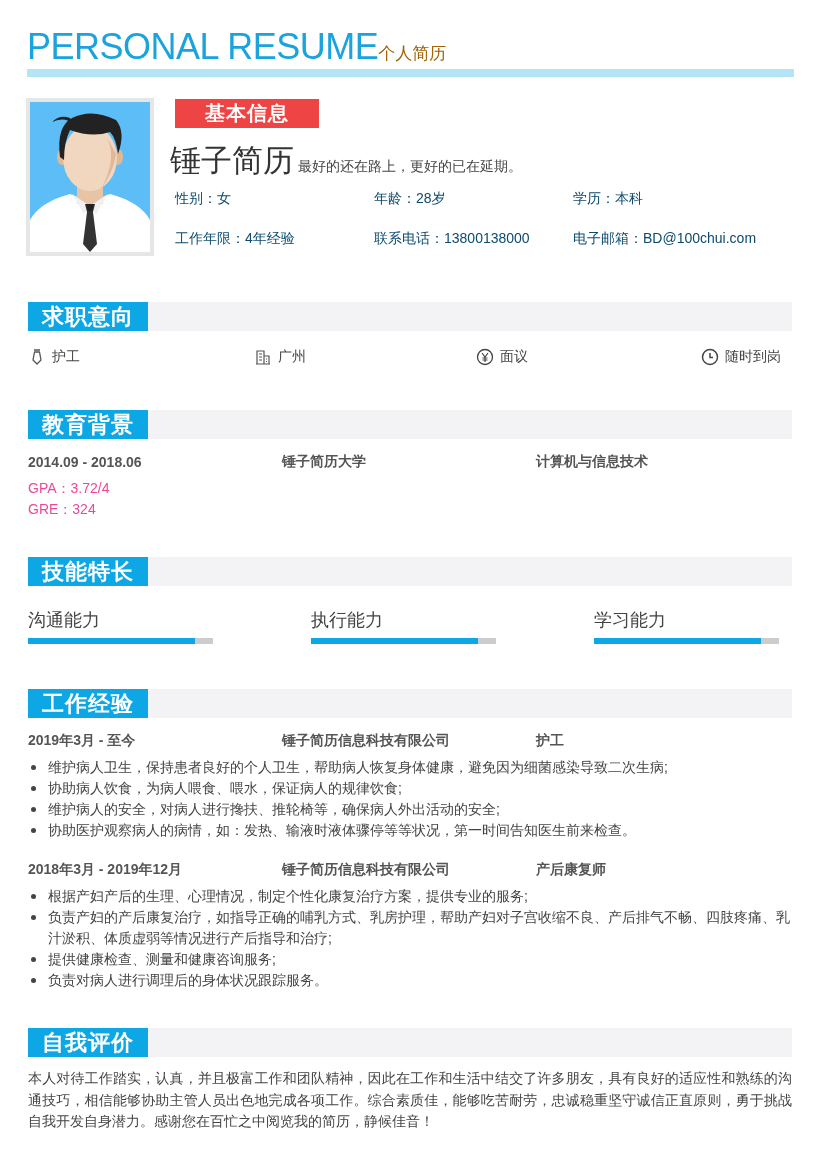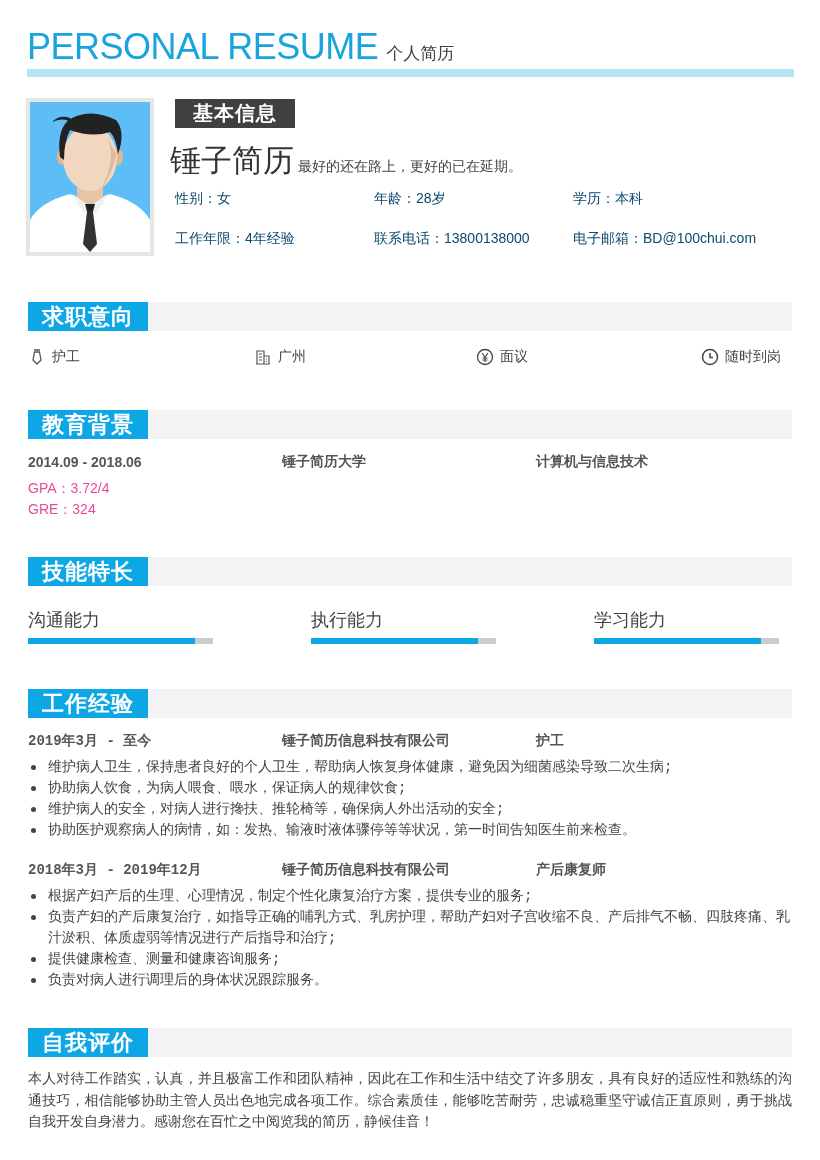--- a/index.html
+++ b/index.html
@@ -1,27 +1,27 @@
 <!DOCTYPE html>
 <html><head>
 <meta charset="utf-8">
 <style>
   * { box-sizing: border-box; margin: 0; padding: 0; }
   html, body { width: 820px; height: 1160px; background: #ffffff; overflow: hidden; }
   body { font-family: "Liberation Sans", "DejaVu Sans", sans-serif; color: #444; position: relative; }
 
   .title-row { position: absolute; left: 27px; top: 26px; display: flex; align-items: baseline; }
   .title-en { font-size: 36px; color: #1aa3dd; letter-spacing: -0.5px; font-family: "Liberation Sans", sans-serif; }
-  .title-cn { font-size: 17px; color: #404040; margin-left: 8px; }
+  .title-cn { font-size: 17px; color: #a16207; margin-left: 0; }
   .title-bar { position: absolute; left: 27px; top: 69px; width: 767px; height: 8px; background: #b3e5f7; }
 
   .photo-frame { position: absolute; left: 26px; top: 98px; width: 128px; height: 158px; background: #e6e6e6; padding: 4px; }
   .photo { width: 120px; height: 150px; background: #5dbdf6; position: relative; overflow: hidden; }
 
-  .basic-tag { position: absolute; left: 175px; top: 99px; width: 120px; height: 29px; background: #404040; color: #fff; font-size: 20px; font-weight: bold; text-align: center; line-height: 29px; letter-spacing: 1px; }
+  .basic-tag { position: absolute; left: 175px; top: 99px; width: 144px; height: 29px; background: #ef4444; color: #fff; font-size: 20px; font-weight: bold; text-align: center; line-height: 29px; letter-spacing: 1px; }
   .name-row { position: absolute; left: 170px; top: 140px; display: flex; align-items: baseline; }
   .name { font-size: 31px; color: #333; }
   .motto { font-size: 14px; color: #444; margin-left: 4px; }
 
   .info-grid { position: absolute; left: 175px; top: 190px; width: 620px; display: grid; grid-template-columns: 199px 199px 222px; row-gap: 22px; font-size: 14px; color: #0c4a6e; }
 
   .section-bar { position: absolute; left: 28px; width: 764px; height: 29px; background: #f3f3f5; }
   .section-bar .tag { position: absolute; left: 0; top: 0; width: 120px; height: 29px; background: #0ea7e6; color: #fff; font-size: 22px; font-weight: bold; text-align: center; line-height: 29px; letter-spacing: 1px; }
 
   .intent-row { position: absolute; left: 28px; top: 346px; width: 764px; height: 22px; font-size: 14px; color: #444; }
@@ -34,21 +34,21 @@
   .edu-head span:nth-child(2) { width: 254px; }
   .edu-line { color: #ec4899; margin-top: 8px; height: 16px; }
   .edu-line + .edu-line { margin-top: 5px; }
 
   .skills { position: absolute; left: 28px; top: 608px; width: 764px; height: 40px; }
   .skill { position: absolute; top: 0; width: 185px; }
   .skill-label { font-size: 18px; color: #444; height: 20px; }
   .skill-track { margin-top: 10px; height: 6px; background: #cccccc; width: 185px; position: relative; }
   .skill-fill { position: absolute; left: 0; top: 0; height: 6px; background: #0ea7e6; }
 
-  .job { position: absolute; left: 28px; width: 764px; font-size: 14px; font-family: Liberation Mono, monospace; }
+  .job { position: absolute; left: 28px; width: 764px; font-size: 14px; }
   .job-head { display: flex; font-weight: bold; color: #555; height: 20px; align-items: center; }
   .job-head span:nth-child(1) { width: 254px; }
   .job-head span:nth-child(2) { width: 254px; }
   .job ul { list-style: none; margin-top: 6px; }
   .job li { position: relative; padding-left: 20px; line-height: 21px; color: #444; }
   .job li::before { content: ""; position: absolute; left: 3px; top: 8px; width: 5px; height: 5px; border-radius: 50%; background: #444; }
 
   .self-eval { position: absolute; left: 28px; top: 1068px; width: 764px; font-size: 14px; line-height: 21.5px; color: #444; text-align: justify; }
 </style>
 </head>

